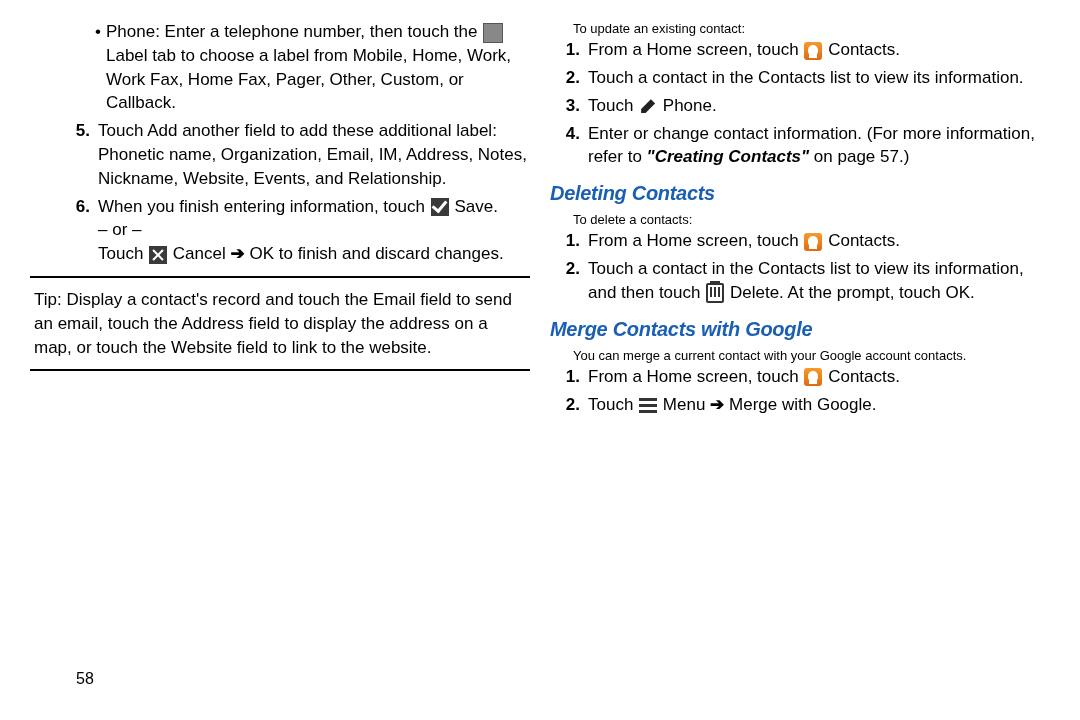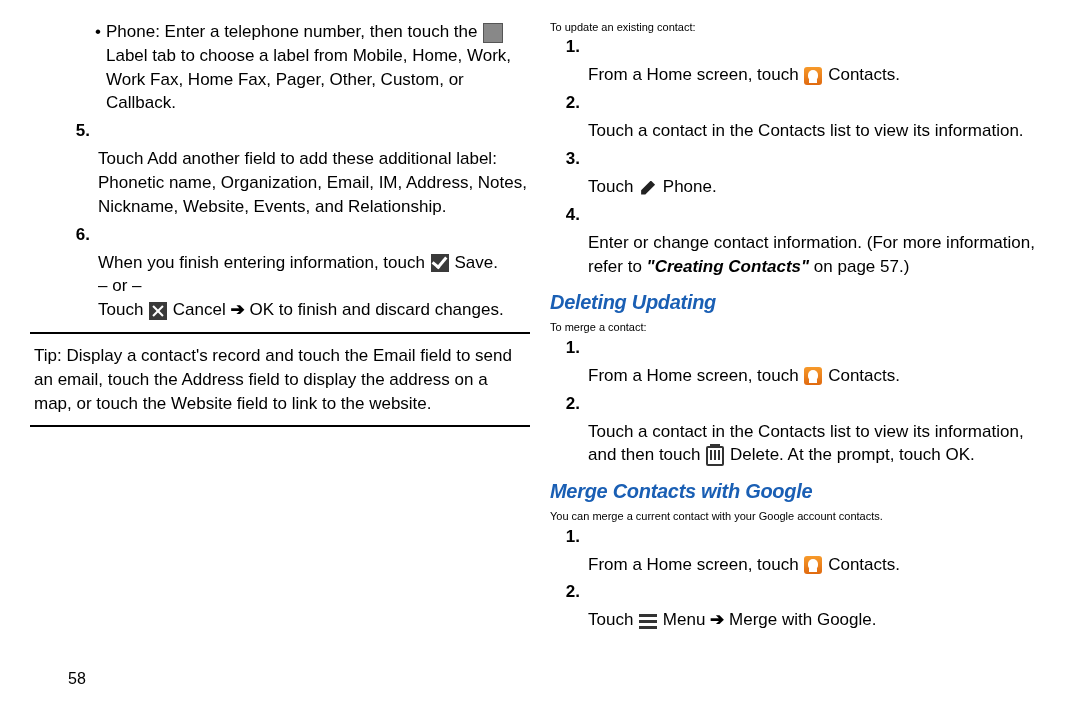--- a/index.html
+++ b/index.html
@@ -5,25 +5,25 @@
   html,body{margin:0;padding:0;width:1080px;height:720px;background:#fff;font-family:Arial,Helvetica,sans-serif;color:#000;}
   .page{display:flex;flex-direction:row;padding:20px 30px 10px 30px;height:680px;box-sizing:border-box;}
   .col{width:500px;font-size:17px;line-height:1.4;}
   .col.left{margin-right:20px;}
   .col.right{}
   .bullet-row{display:flex;margin-bottom:4px;}
   .bullet-mark{width:16px;flex-shrink:0;text-align:center;}
   .bullet-text{flex:1;}
   .num-row{display:flex;margin-bottom:4px;}
   .num-mark{width:30px;flex-shrink:0;font-weight:bold;text-align:right;padding-right:8px;}
-  .num-text{flex:1;margin-top:28px;}
+  .num-text{flex:1;}
   b{font-weight:normal;}
   .hdr{font-family:Arial,Helvetica,sans-serif;font-weight:bold;font-style:italic;color:#1a5fb4;font-size:20px;margin-top:10px;margin-bottom:4px;letter-spacing:-0.3px;}
   .hr{border:0;border-top:2px solid #000;margin:10px 0;}
-  .pagenum{position:absolute;left:68px;top:670px;font-size:16px;}
+  .pagenum{position:absolute;left:76px;top:670px;font-size:16px;}
   .indent{margin-left:30px;}
   .indent2{margin-left:60px;}
   .ref{font-weight:bold;font-style:italic;}
   
   .ico{display:inline-block;vertical-align:middle;width:18px;height:18px;background:#666;position:relative;margin:0 1px;}
   .ico-label{background:#888;border:1px solid #555;}
   .ico-check{background:#3a3a3a;}
   .ico-check:after{content:"";position:absolute;left:4px;top:0px;width:6px;height:11px;border:solid #fff;border-width:0 3px 3px 0;transform:rotate(40deg);}
   .ico-x{background:#3a3a3a;}
   .ico-x:before,.ico-x:after{content:"";position:absolute;left:8px;top:2px;width:2px;height:14px;background:#fff;}
@@ -33,21 +33,21 @@
   .ico-contacts:after{content:"";position:absolute;left:4px;top:3px;width:10px;height:10px;background:#fff;border-radius:50% 50% 40% 40%;}
   .ico-contacts:before{content:"";position:absolute;left:5px;top:10px;width:8px;height:6px;background:#fff;border-radius:3px 3px 0 0;}
   .ico-pencil{background:transparent;}
   .ico-pencil:before{content:"";position:absolute;left:2px;top:2px;width:14px;height:14px;background:#222;clip-path:polygon(70% 0,100% 30%,30% 100%,0 100%,0 70%);}
   .ico-trash{background:transparent;border:2px solid #333;border-radius:2px;width:14px;height:16px;}
   .ico-trash:before{content:"";position:absolute;top:-4px;left:2px;width:10px;height:2px;background:#333;}
   .ico-trash:after{content:"";position:absolute;top:2px;left:2px;width:2px;height:10px;background:#333;box-shadow:4px 0 #333,8px 0 #333;}
   .ico-menu{background:transparent;}
   .ico-menu:before{content:"";position:absolute;left:0;top:2px;width:18px;height:3px;background:#333;box-shadow:0 6px #333,0 12px #333;}
   .arrow{font-weight:bold;}
-  .subtext{font-size:11px;}
+  .subtext{font-size:13px;margin-left:23px;}
 </style>
 </head>
 <body>
 
 <div class="page">
 
   <div class="col left">
 
     <div class="indent2">
       <div class="bullet-row">
@@ -106,22 +106,22 @@
         <span>Touch </span><span class="ico ico-pencil"></span> <b>Phone</b>.
       </div>
     </div>
     <div class="num-row">
       <div class="num-mark">4.</div>
       <div class="num-text">
         <span>Enter or change contact information. (For more information, refer to </span><span class="ref">"Creating Contacts"</span><span> on page 57.)</span>
       </div>
     </div>
 
-    <div class="hdr">Deleting Updating</div>
-    <div class="subtext">To merge a contact:</div>
+    <div class="hdr">Deleting Contacts</div>
+    <div class="subtext">To delete a contacts:</div>
 
     <div class="num-row">
       <div class="num-mark">1.</div>
       <div class="num-text">
         <span>From a Home screen, touch </span><span class="ico ico-contacts"></span> <b>Contacts</b>.
       </div>
     </div>
     <div class="num-row">
       <div class="num-mark">2.</div>
       <div class="num-text">

